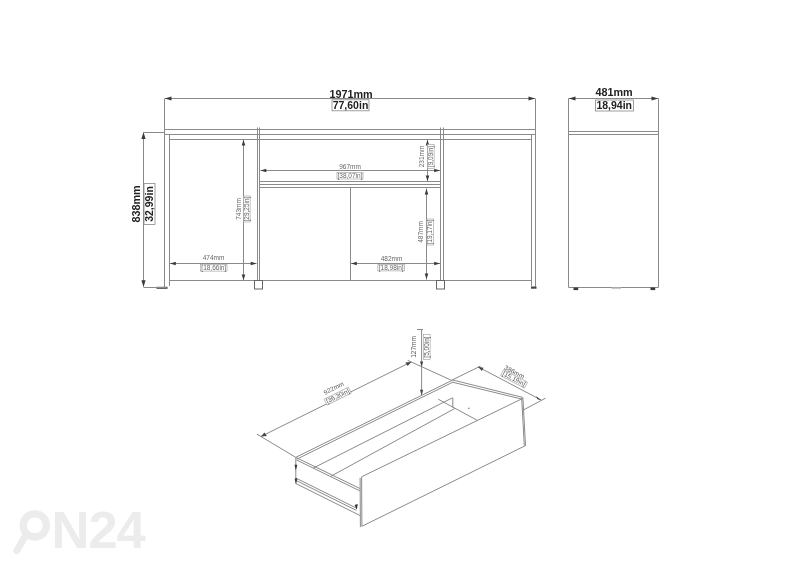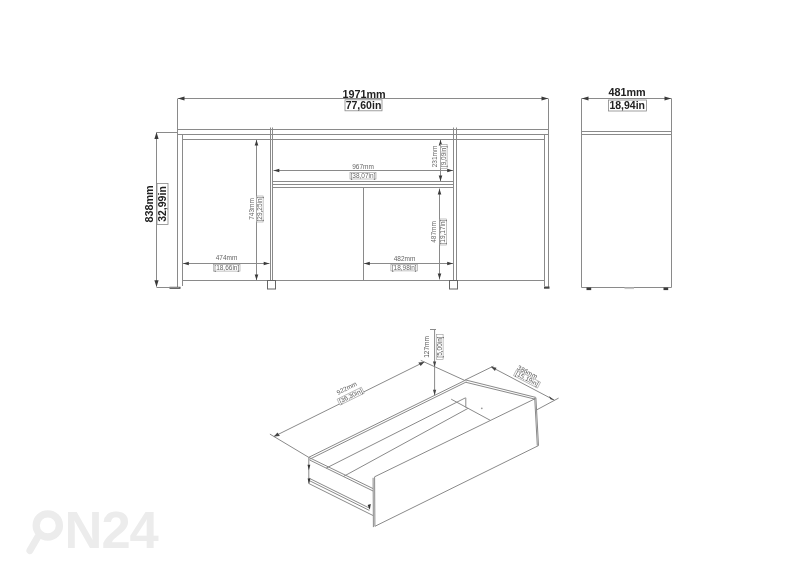--- a/index.html
+++ b/index.html
@@ -1,16 +1,16 @@
 <!DOCTYPE html>
 <html><head>
 <meta charset="utf-8">
 <style>
 html,body{margin:0;padding:0;background:#ffffff;}
-#page{width:720px;height:566px;position:relative;background:#fff;overflow:hidden;font-family:"Liberation Sans",sans-serif;padding-left:13px;}
+#page{width:720px;height:566px;position:relative;background:#fff;overflow:hidden;font-family:"Liberation Sans",sans-serif;}
 svg{display:block;}
 text{font-family:"Liberation Sans",sans-serif;}
 </style>
 </head>
 <body>
 <div id="page">
 <svg width="792" height="566" viewBox="0 0 792 566">
 <defs></defs>
 
 <g fill="#ececec">

